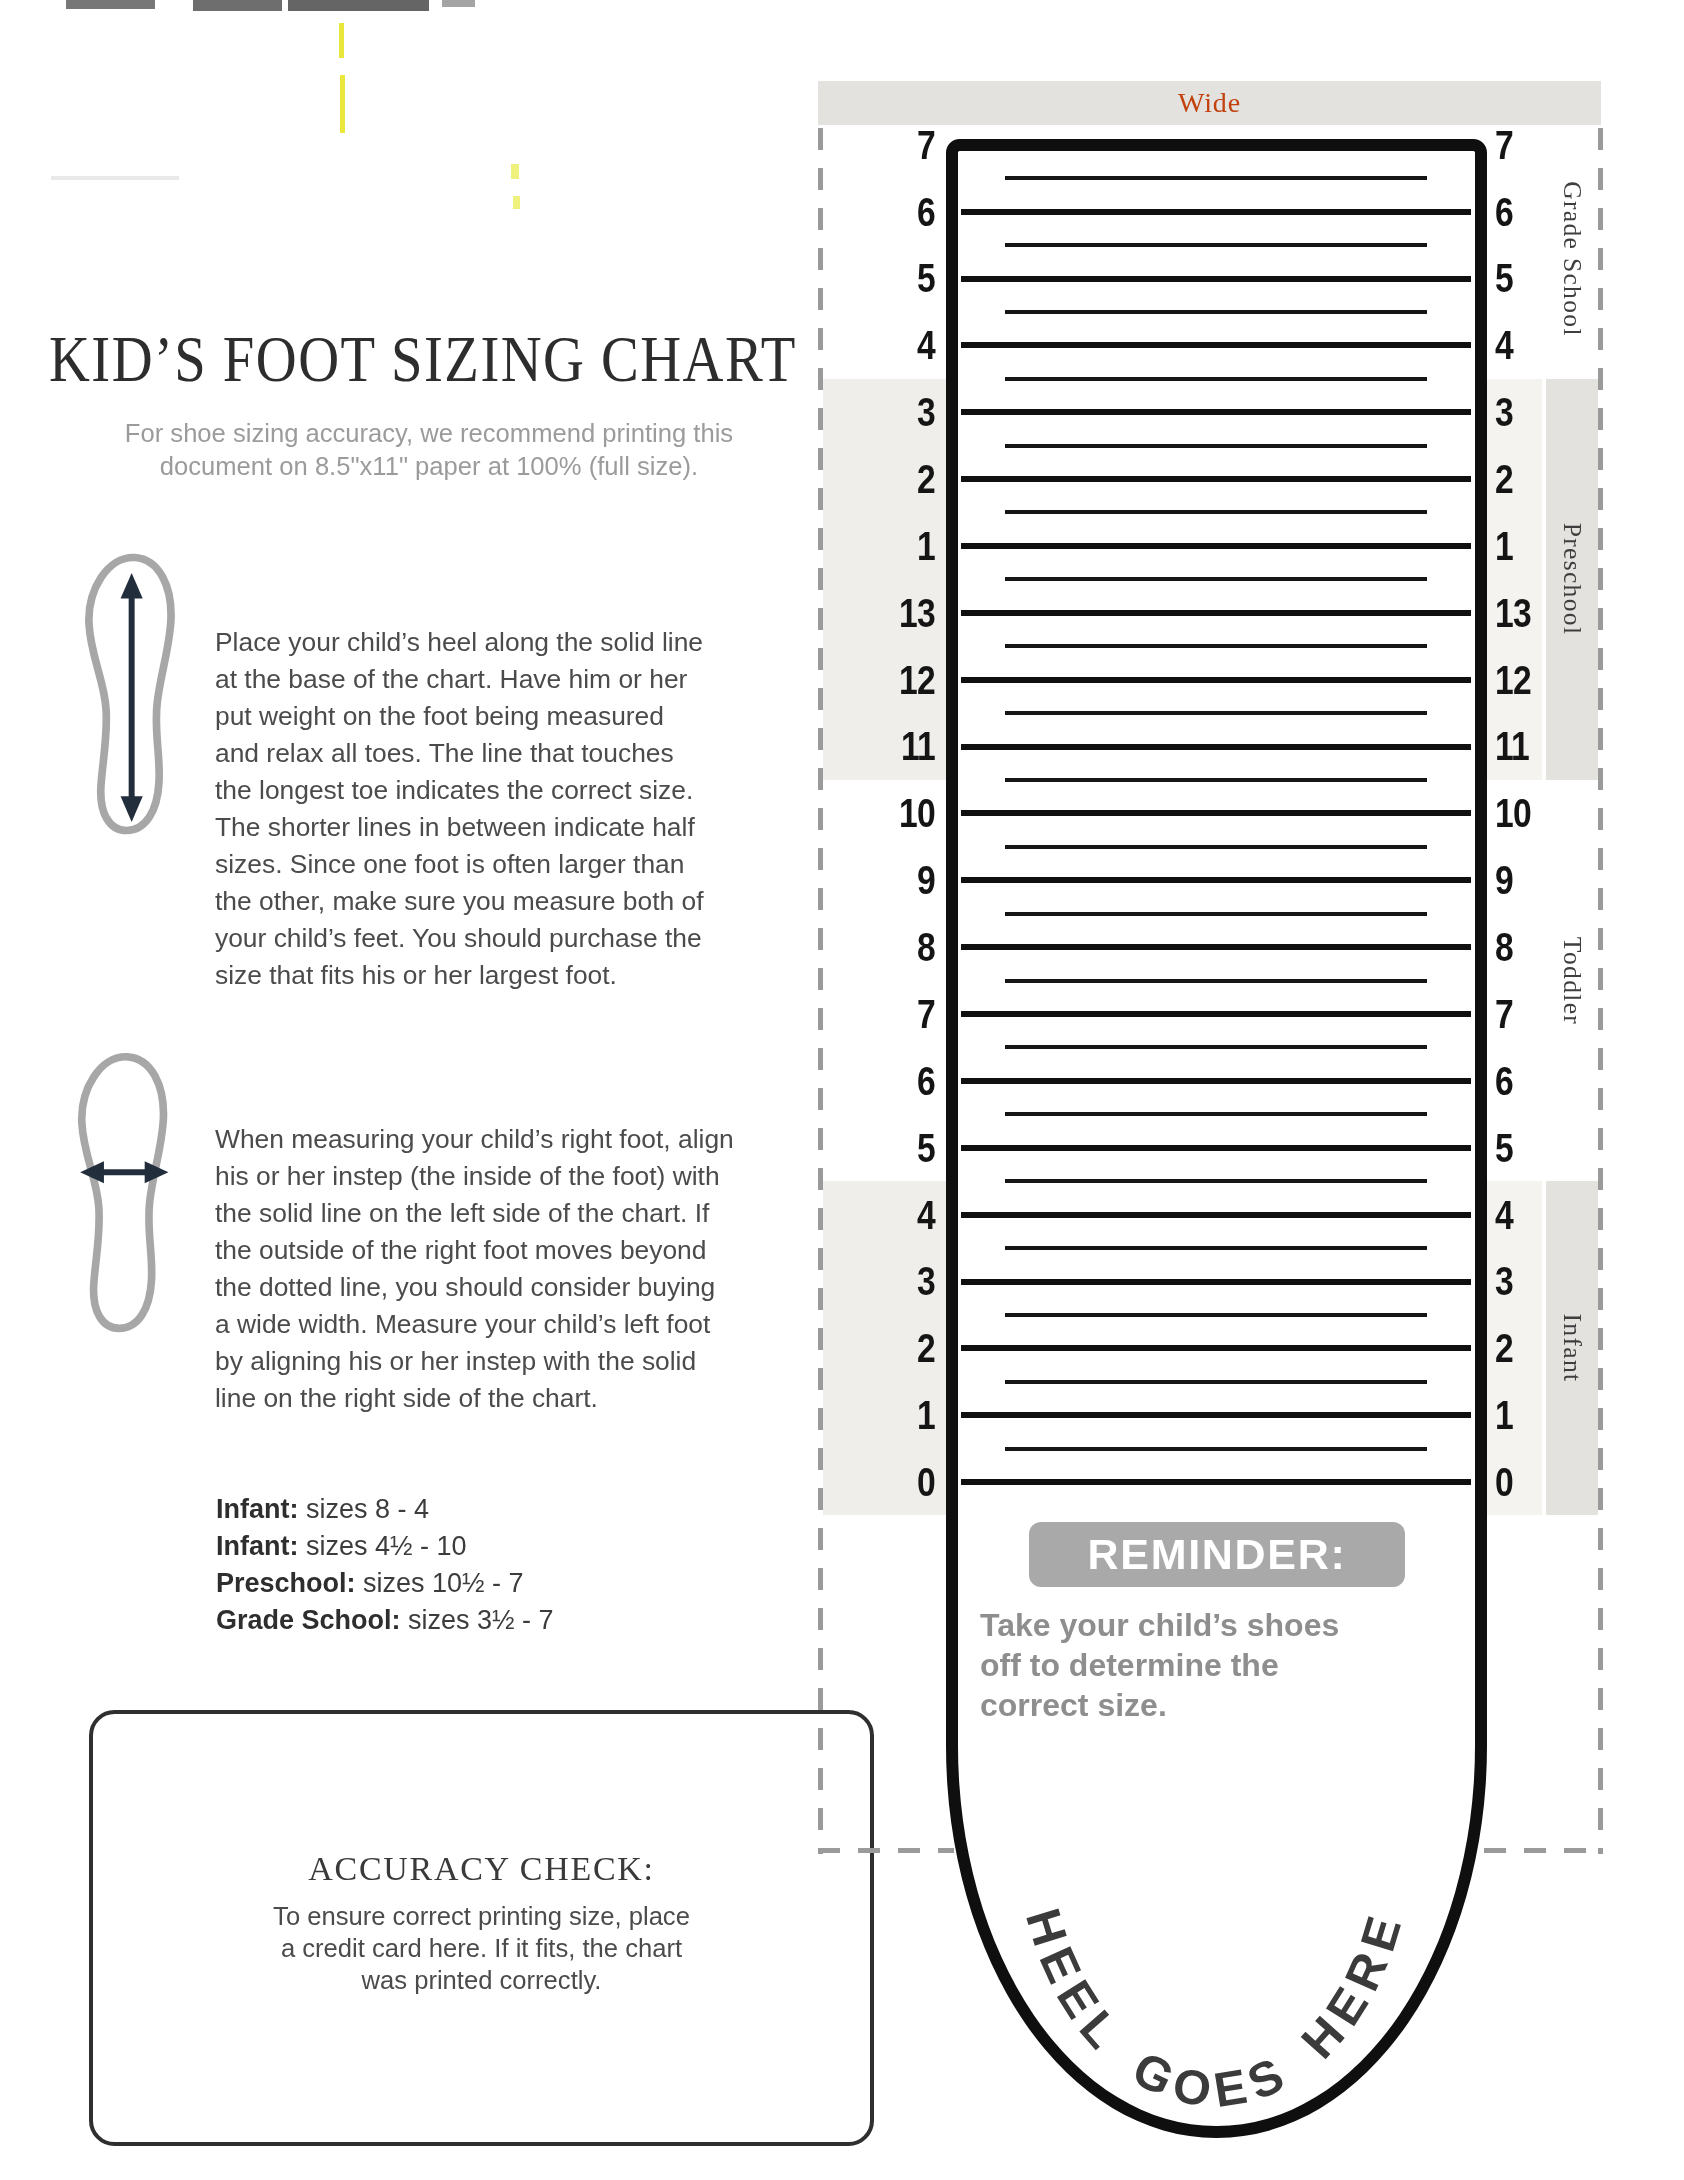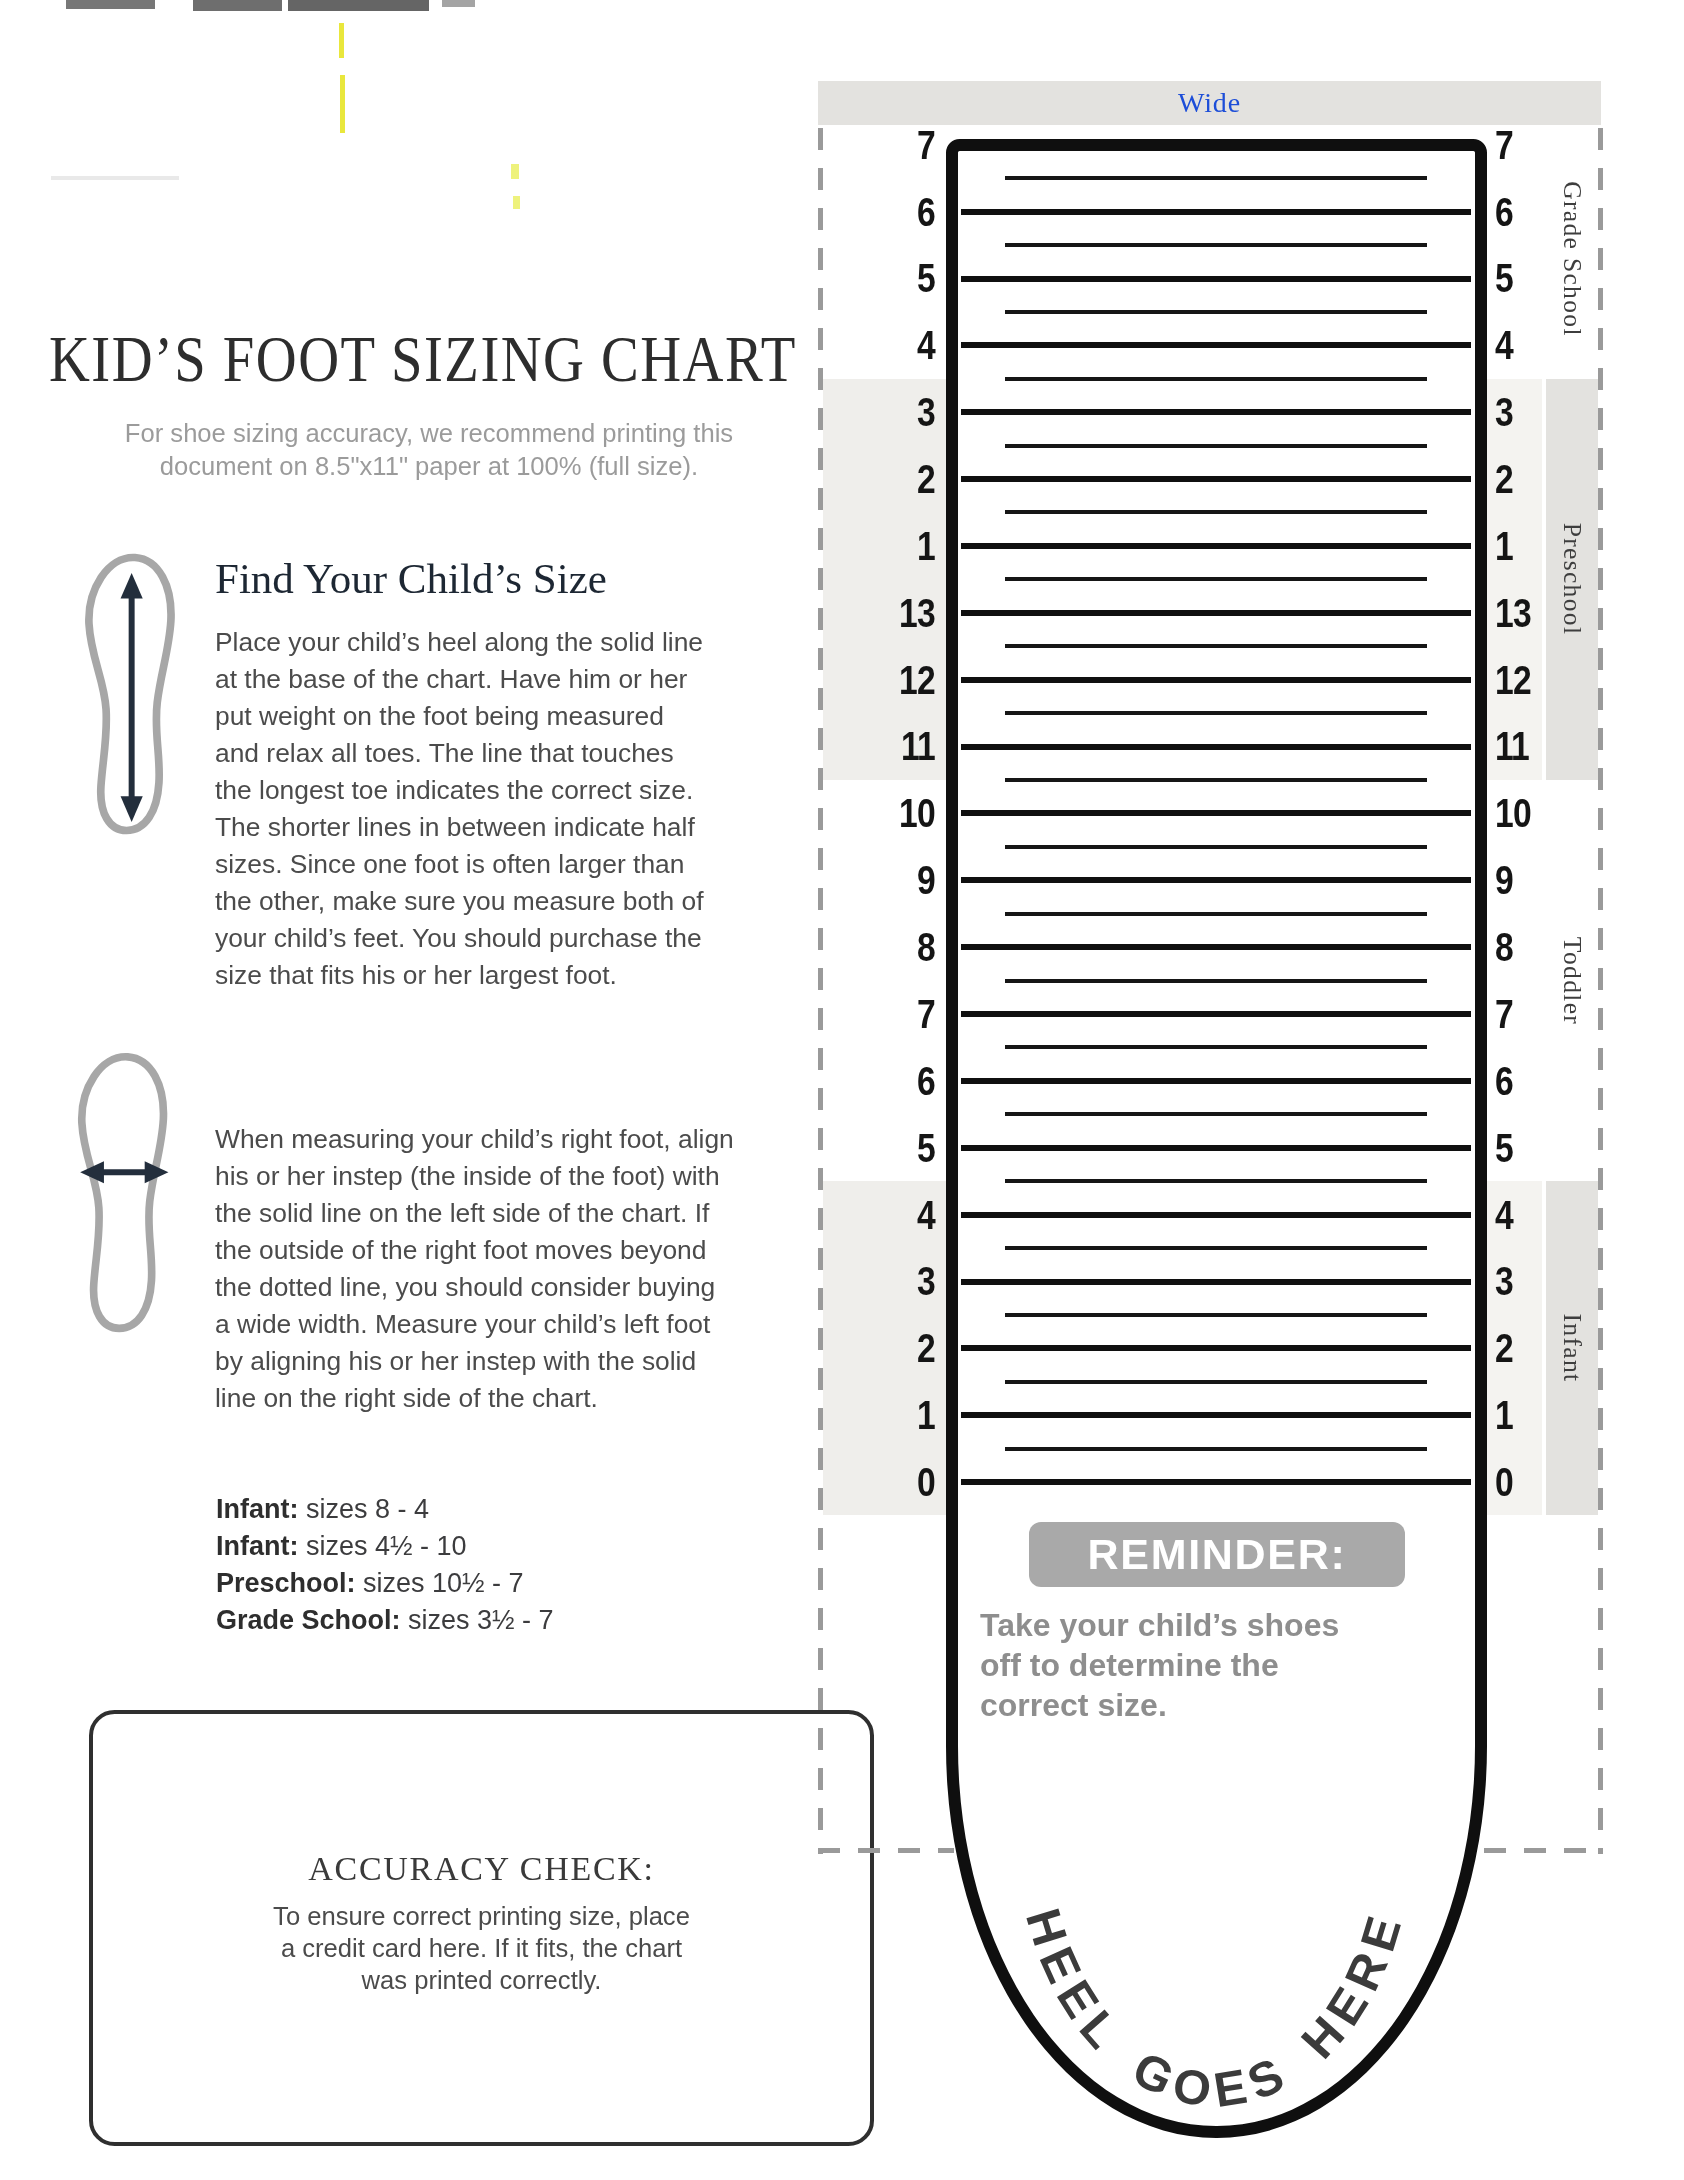--- a/index.html
+++ b/index.html
@@ -55,21 +55,21 @@
     font-size:34px;letter-spacing:1.7px;color:#3a3a3a;
   }
   #accuracy-lines{
     margin-top:12px;text-align:center;font-size:25.6px;line-height:32px;color:var(--body-gray);
   }
   
   #wide-band{
     position:absolute;left:818px;top:81px;width:783px;height:44px;
     background:var(--band-gray);text-align:center;
     font-family:"Liberation Serif",serif;font-size:28px;line-height:44px;
-    color:#1d4ed8;letter-spacing:0.9px;
+    color:#c2410c;letter-spacing:0.9px;
   }
   .band-strip{position:absolute;}
   .col-sep{position:absolute;left:1543px;top:125px;width:2.6px;height:1390px;background:#ffffff;}
   .dash-v{position:absolute;width:5.1px;background:repeating-linear-gradient(180deg,var(--dash-gray) 0 22px,transparent 22px 40px);}
   .dash-h{position:absolute;height:5.1px;background:repeating-linear-gradient(90deg,var(--dash-gray) 0 22px,transparent 22px 40px);}
   #ruler-shape{
     position:absolute;left:946px;top:139px;width:541px;height:1999px;
     box-sizing:border-box;border:12.8px solid #0f0f0f;background:#ffffff;
     border-radius:13.6px 13.6px 270px 270px / 13.6px 13.6px 392px 392px;
   }
@@ -127,21 +127,20 @@
 
   <svg class="abs" style="left:77px;top:549px" width="111" height="290" viewBox="0 0 130 340">
     <path d="M 68,10 C 96,12 112,44 110,84 C 108,118 98,146 94,180 C 90,214 98,242 96,274
              C 94,308 80,330 58,330 C 38,330 26,310 28,278 C 30,248 36,220 34,188
              C 32,154 16,126 14,88 C 12,48 36,8 68,10 Z" fill="#ffffff" stroke="#a7a7a7" stroke-width="9" stroke-linejoin="round"></path>
     <line x1="64" y1="52" x2="64" y2="296" stroke="#232e3c" stroke-width="7"></line>
     <polygon points="64,28 51,58 77,58" fill="#232e3c"></polygon>
     <polygon points="64,320 51,290 77,290" fill="#232e3c"></polygon>
   </svg>
 
-  <div id="heading-size" class="sec-heading">Find Your Child’s Size</div>
   <div id="body-size" class="sec-body">Place your child’s heel along the solid line<br>at the base of the chart. Have him or her<br>put weight on the foot being measured<br>and relax all toes. The line that touches<br>the longest toe indicates the correct size.<br>The shorter lines in between indicate half<br>sizes. Since one foot is often larger than<br>the other, make sure you measure both of<br>your child’s feet. You should purchase the<br>size that fits his or her largest foot.</div>
 
   <svg class="abs" style="left:70px;top:1046px" width="112" height="294" viewBox="0 0 132 345">
     <path d="M 68,12 C 96,14 112,46 110,86 C 108,120 98,148 94,182 C 90,216 98,244 96,276
              C 94,310 80,332 58,332 C 38,332 26,312 28,280 C 30,250 36,222 34,190
              C 32,156 16,128 14,90 C 12,50 36,10 68,12 Z" fill="#ffffff" stroke="#a7a7a7" stroke-width="9" stroke-linejoin="round"></path>
     <line x1="30" y1="148" x2="98" y2="148" stroke="#232e3c" stroke-width="7"></line>
     <polygon points="12,148 40,135 40,161" fill="#232e3c"></polygon>
     <polygon points="116,148 88,135 88,161" fill="#232e3c"></polygon>
   </svg>

